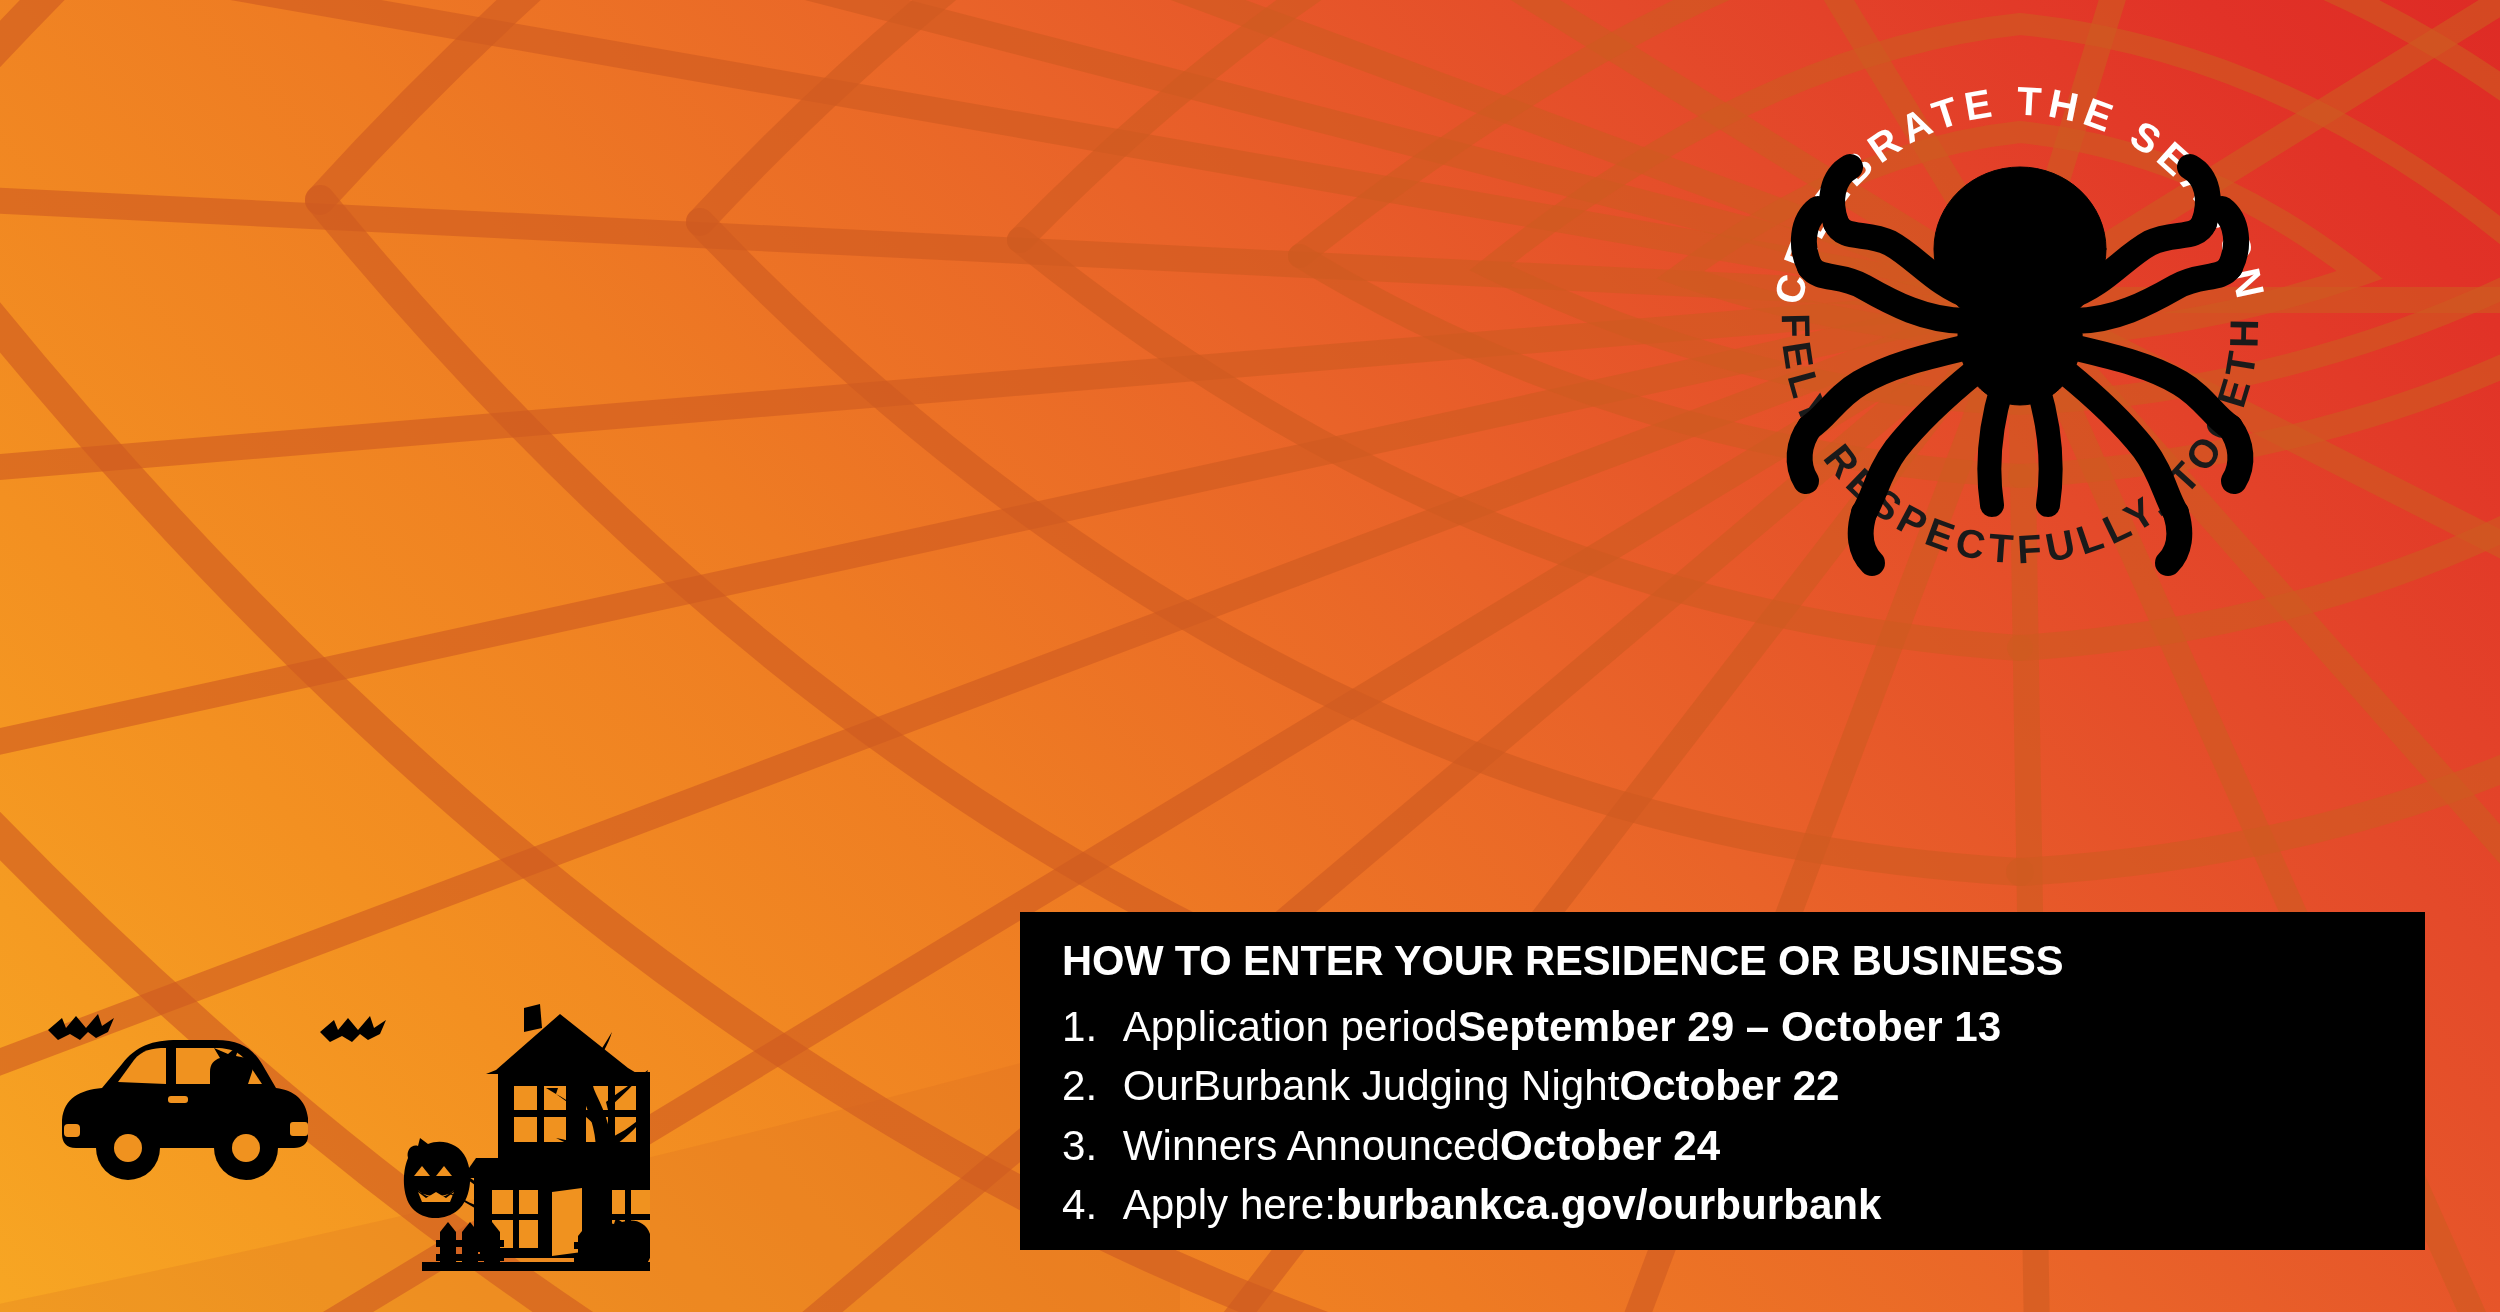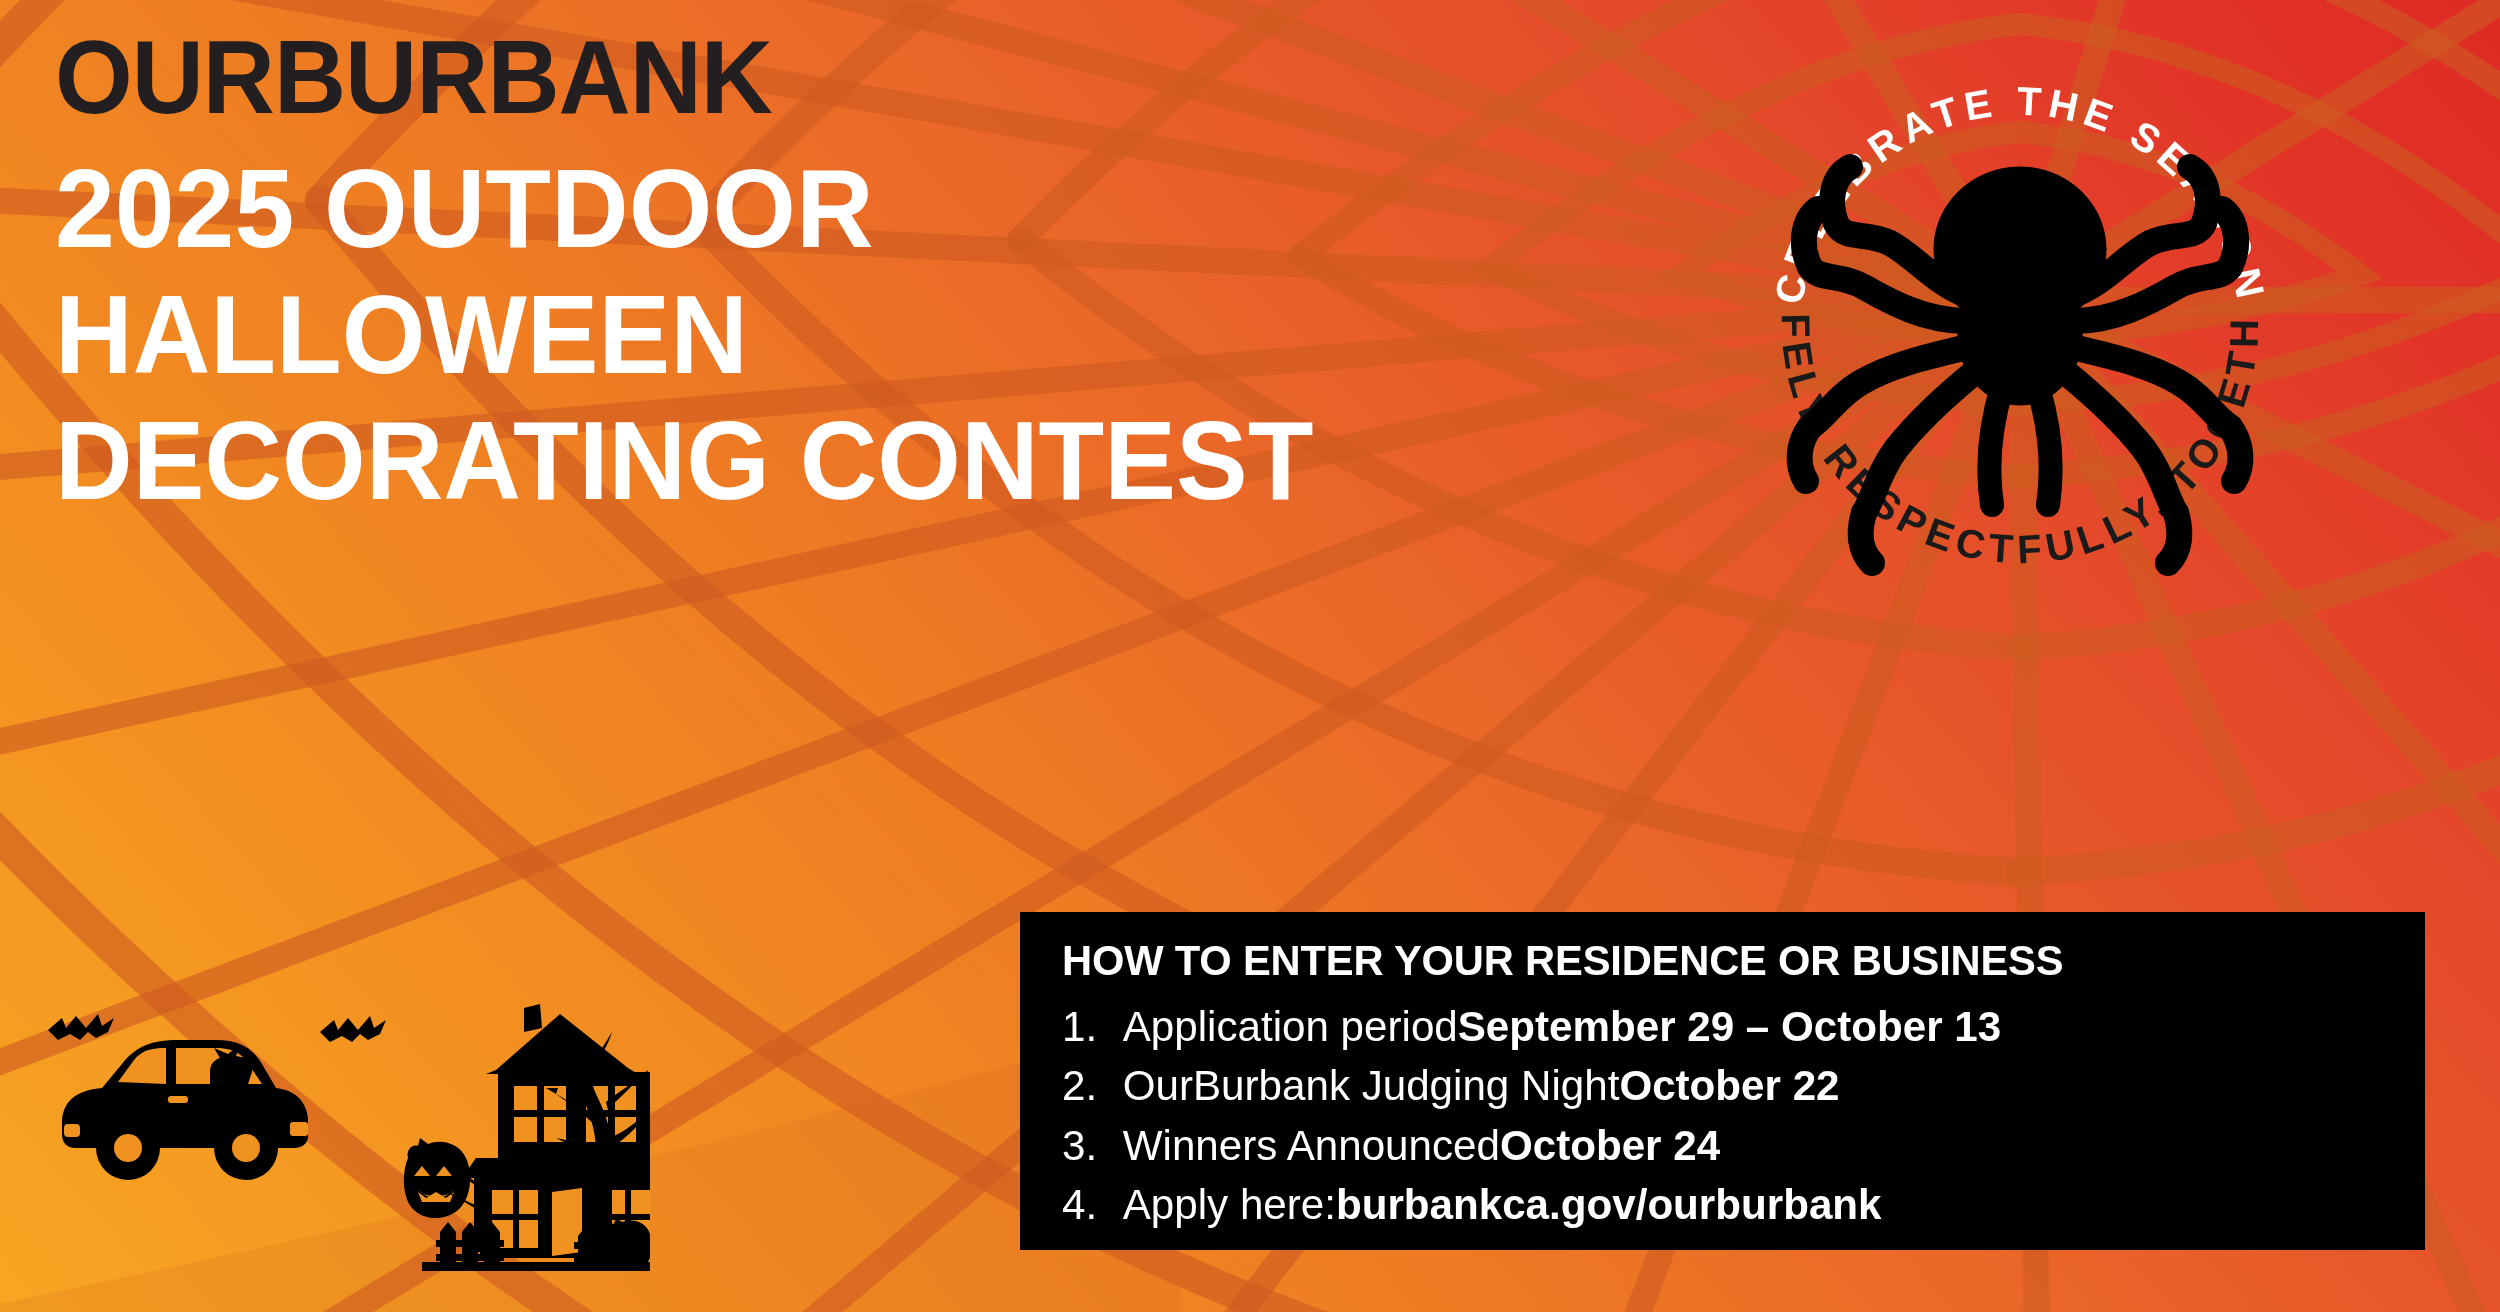--- a/index.html
+++ b/index.html
@@ -192,26 +192,20 @@
         <g stroke-width="34">
           <path d="M-540 150 Q520 -1180 2020 -1240"></path>
           <path d="M-560 150 Q540 1740 2020 1810"></path>
         </g>
       </g>
 
       <path d="M-40 1312 Q600 1180 1180 1020 L1180 1312 Z" fill="#D2661F" fill-opacity="0.18"></path>
     </svg>
   </div>
 
-  <div id="headline">
-    <span class="hl-line" id="hl-brand">OURBURBANK</span>
-    <span class="hl-line hl-white">2025 OUTDOOR</span>
-    <span class="hl-line hl-white">HALLOWEEN</span>
-    <span class="hl-line hl-white">DECORATING CONTEST</span>
-  </div>
 
   <div id="badge">
     <svg viewBox="0 0 560 560" aria-hidden="true">
       <defs>
         <path id="arcTop" d="M 60 300 A 220 220 0 0 1 500 300"></path>
         <path id="arcBottom" d="M 42 290 A 238 238 0 0 0 518 290"></path>
       </defs>
 
       <text class="badge-arc-text" fill="#FFFFFF">
         <textPath href="#arcTop" startOffset="50%" text-anchor="middle">CELEBRATE THE SEASON</textPath>

